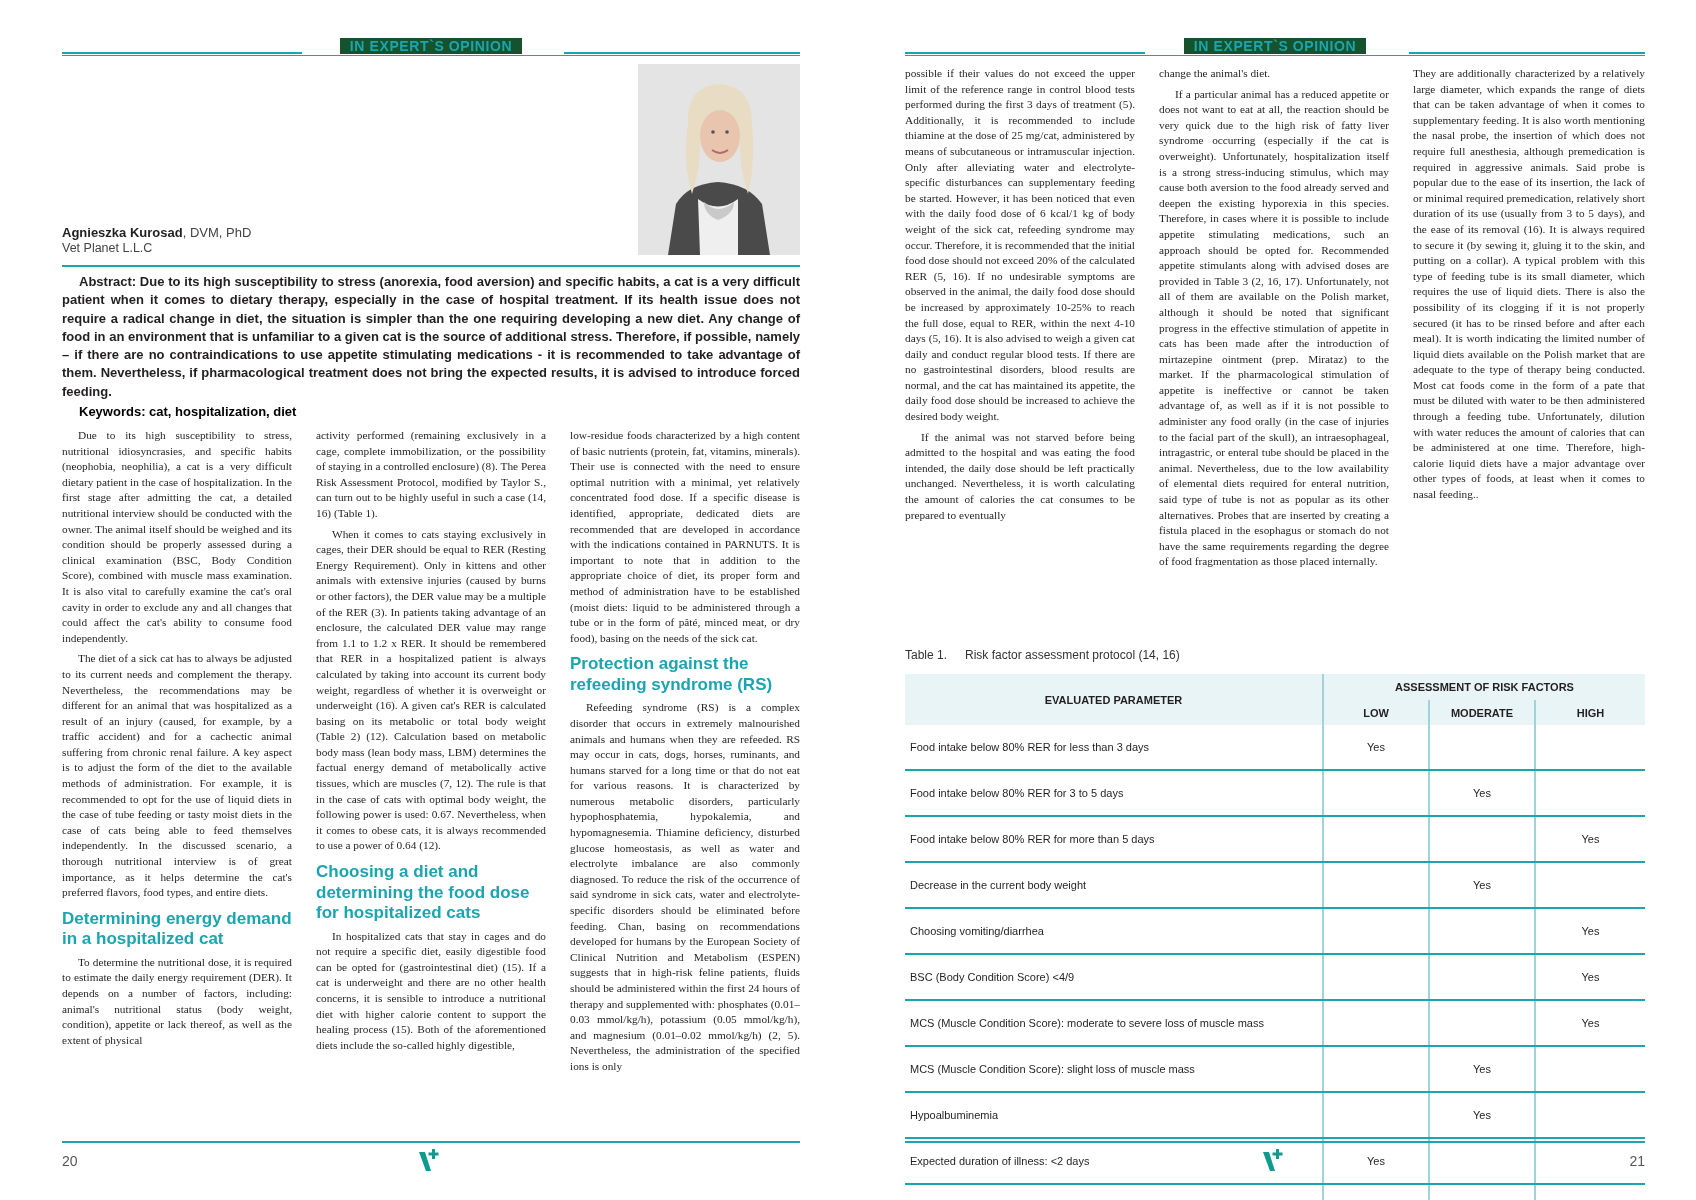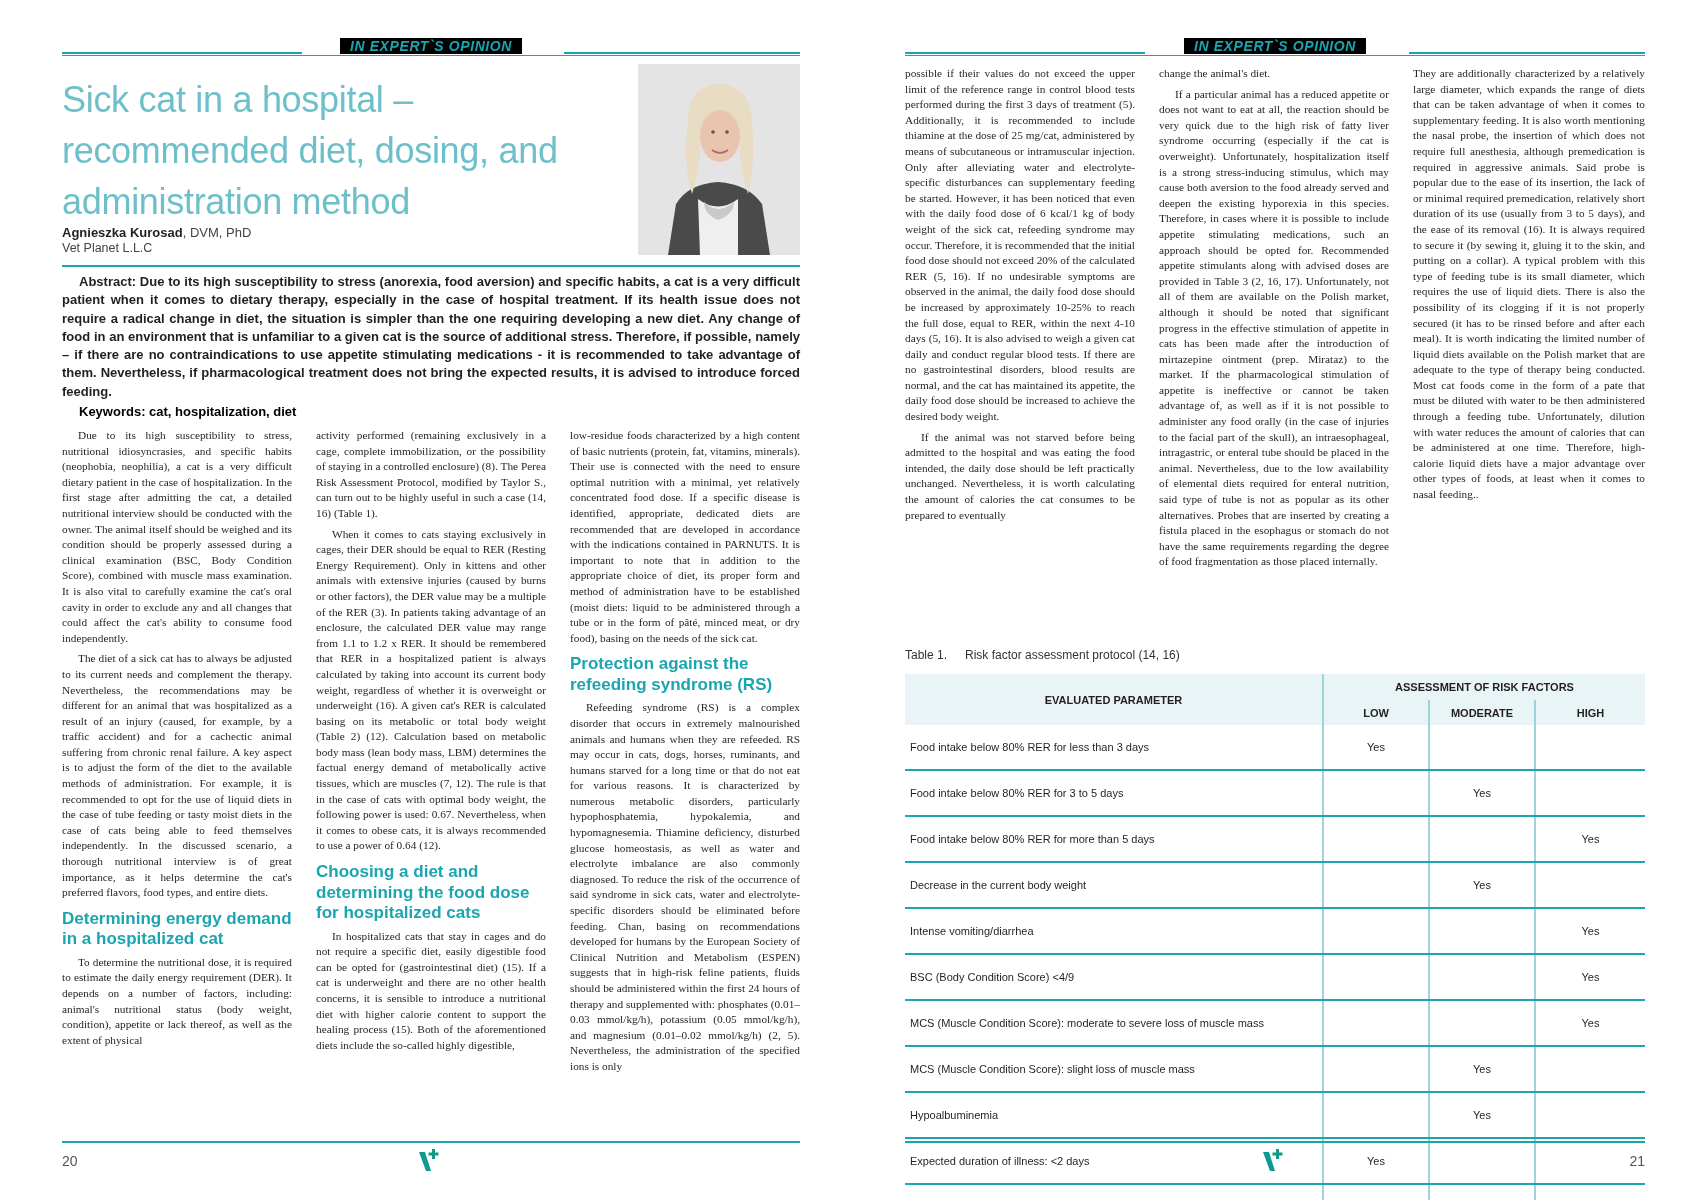--- a/index.html
+++ b/index.html
@@ -7,21 +7,21 @@
   body{position:relative;font-family:"Liberation Serif","DejaVu Serif",serif;color:#231f20;}
   .page{position:absolute;top:0;height:1200px;}
   #left-page{left:62px;width:738px;}
   #right-page{left:905px;width:740px;}
   .running-head{position:absolute;top:38px;left:0;right:0;height:20px;}
   .running-head .rule{position:absolute;top:14px;height:2px;background:#1ba5b0;}
   .running-head .rule.l{left:0;width:240px;}
   .running-head .rule.r{right:0;width:236px;}
   .running-head .rule.full{left:0;right:0;top:17px;height:1px;}
   .running-head .label{position:absolute;left:0;right:0;top:0;text-align:center;font-family:"Liberation Sans",sans-serif;font-weight:bold;font-size:14px;letter-spacing:0.6px;color:#1ba5b0;}
-  .running-head .label span{background:#000000;padding:0 10px;font-style:italic;}
+  .running-head .label span{background:#14532d;padding:0 10px;}
   .title{position:absolute;top:74px;left:0;width:580px;font-family:"Liberation Sans",sans-serif;font-weight:normal;font-size:36px;line-height:51px;color:#6dbfc9;letter-spacing:-0.3px;}
   .photo{position:absolute;top:64px;left:576px;width:162px;height:191px;background:linear-gradient(180deg,#e9e9e9 0%,#dcdcdc 100%);overflow:hidden;}
   .author{position:absolute;top:225px;left:0;font-family:"Liberation Sans",sans-serif;font-size:13px;color:#231f20;}
   .author b{font-weight:bold;}
   .author .deg{color:#444;}
   .affil{position:absolute;top:241px;left:0;font-family:"Liberation Sans",sans-serif;font-size:12.5px;color:#444;}
   .abstract-rule{position:absolute;top:265px;left:0;right:0;height:2px;background:#1ba5b0;}
   .abstract{position:absolute;top:273px;left:0;width:738px;font-family:"Liberation Sans",sans-serif;font-weight:bold;font-size:13px;line-height:18.3px;color:#231f20;text-align:justify;text-indent:17px;}
   .keywords{position:absolute;top:404px;left:17px;font-family:"Liberation Sans",sans-serif;font-weight:bold;font-size:13px;color:#000000;}
   .col{position:absolute;font-size:11.3px;line-height:15.6px;text-align:justify;color:#231f20;}
@@ -48,21 +48,20 @@
 <body>
 
 <div class="page" id="left-page">
   <div class="running-head">
     <div class="rule l"></div>
     <div class="rule r"></div>
     <div class="rule full"></div>
     <div class="label"><span>IN EXPERT`S OPINION</span></div>
   </div>
 
-  <h1 class="title">Sick cat in a hospital – recommended diet, dosing, and administration method</h1>
 
   <div class="photo">
     <svg width="162" height="191" viewBox="0 0 162 191">
       <rect width="162" height="191" fill="#e4e4e4"></rect>
       <path d="M30 191 L38 140 Q50 120 80 118 Q110 120 124 140 L132 191 Z" fill="#4a4a4a"></path>
       <path d="M62 191 L60 135 Q80 150 100 135 L100 191 Z" fill="#efefef"></path>
       <path d="M66 138 Q80 152 96 138 Q96 150 80 156 Q66 150 66 138 Z" fill="#c9c9c9"></path>
       <path d="M50 60 Q48 22 82 20 Q114 22 114 60 Q118 95 110 130 Q100 100 102 70 Q82 60 62 70 Q64 100 54 130 Q44 95 50 60 Z" fill="#e8dcc4"></path>
       <ellipse cx="82" cy="72" rx="20" ry="26" fill="#e9c4ae"></ellipse>
       <path d="M74 86 Q82 92 90 86" stroke="#b06a6a" stroke-width="2" fill="none"></path>
@@ -166,21 +165,21 @@
           <td class="c vl"></td>
           <td class="c vl">Yes</td>
         </tr>
         <tr>
           <td>Decrease in the current body weight</td>
           <td class="c vl"></td>
           <td class="c vl">Yes</td>
           <td class="c vl"></td>
         </tr>
         <tr>
-          <td>Intense vomiting/diarrhea</td>
+          <td>Choosing vomiting/diarrhea</td>
           <td class="c vl"></td>
           <td class="c vl"></td>
           <td class="c vl">Yes</td>
         </tr>
         <tr>
           <td>BSC (Body Condition Score) &lt;4/9</td>
           <td class="c vl"></td>
           <td class="c vl"></td>
           <td class="c vl">Yes</td>
         </tr>

